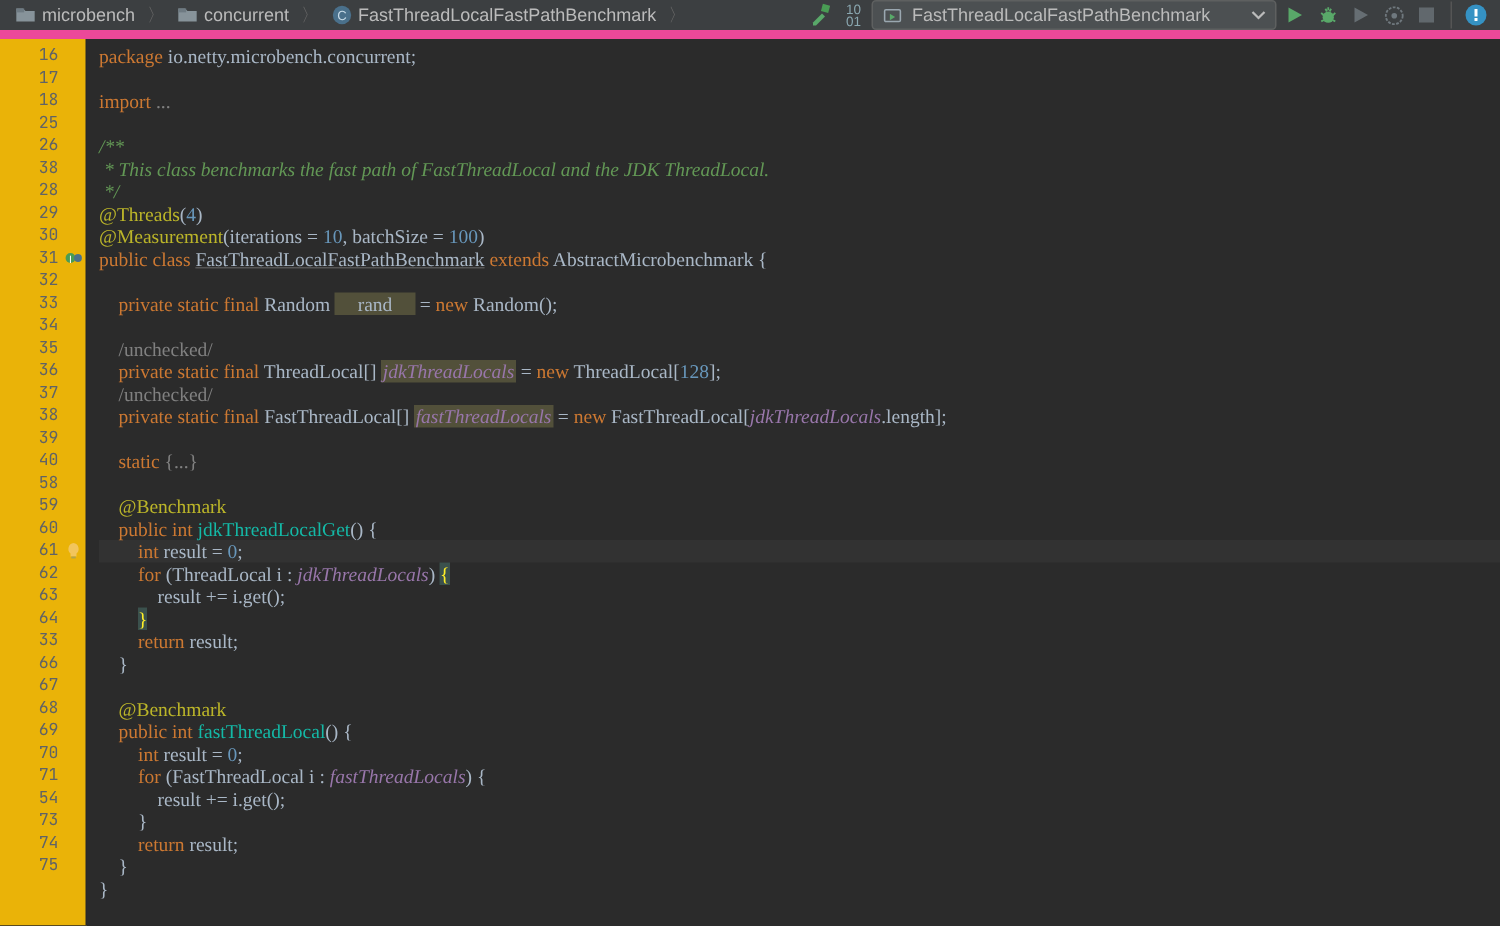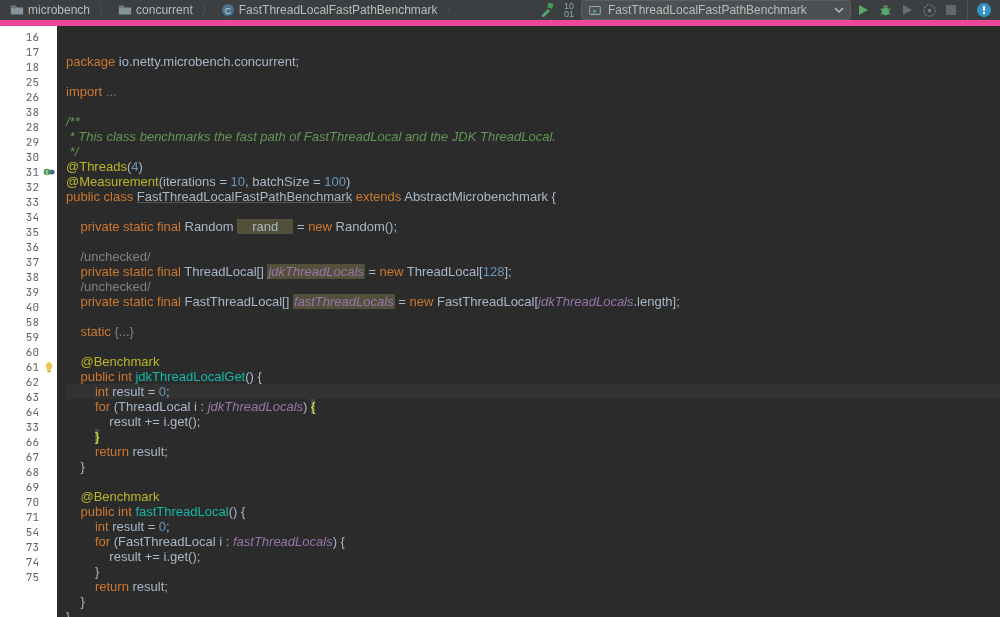--- a/index.html
+++ b/index.html
@@ -34,39 +34,39 @@
     padding: 0 6px; color: #bbbbbb;
   }
   .caret-down { width: 10px; height: 10px; }
   
   .editor {
     display: flex; height: calc(617px - 26px);
     background: #2b2b2b;
   }
   .gutter {
     width: 58px; flex: none;
-    background: #ffffff;
+    background: #eab308;
     border-right: 1px solid #282828;
     padding-top: 4px;
     font-size: 11px; color: #606366;
     text-align: right;
   }
   .gline {
     height: 15px; line-height: 15px;
     padding-right: 18px;
     position: relative;
   }
   .gmark {
     position: absolute; right: 2px; top: 1px;
     width: 12px; height: 12px;
   }
   pre.code {
     flex: 1; padding: 4px 0 0 8px;
-    font-family: Liberation Sans, sans-serif; font-size: 13px; line-height: 15px;
-    white-space: pre; overflow: hidden; margin-top: 24px;
+    font-family: Liberation Serif, serif; font-size: 13px; line-height: 15px;
+    white-space: pre; overflow: hidden;
   }
   pre.code .row { display: block; height: 15px; }
   pre.code .row.hilite { background: #323232; }
   
   .kw  { color: #cc7832; }            
   .str,.num { color: #6897bb; }       
   .ann { color: #bbb529; text-align: right; }            
   .doc { color: #629755; font-style: italic; } 
   .cmt { color: #808080; }            
   .fldi{ color: #9876aa; font-style: italic; } 

